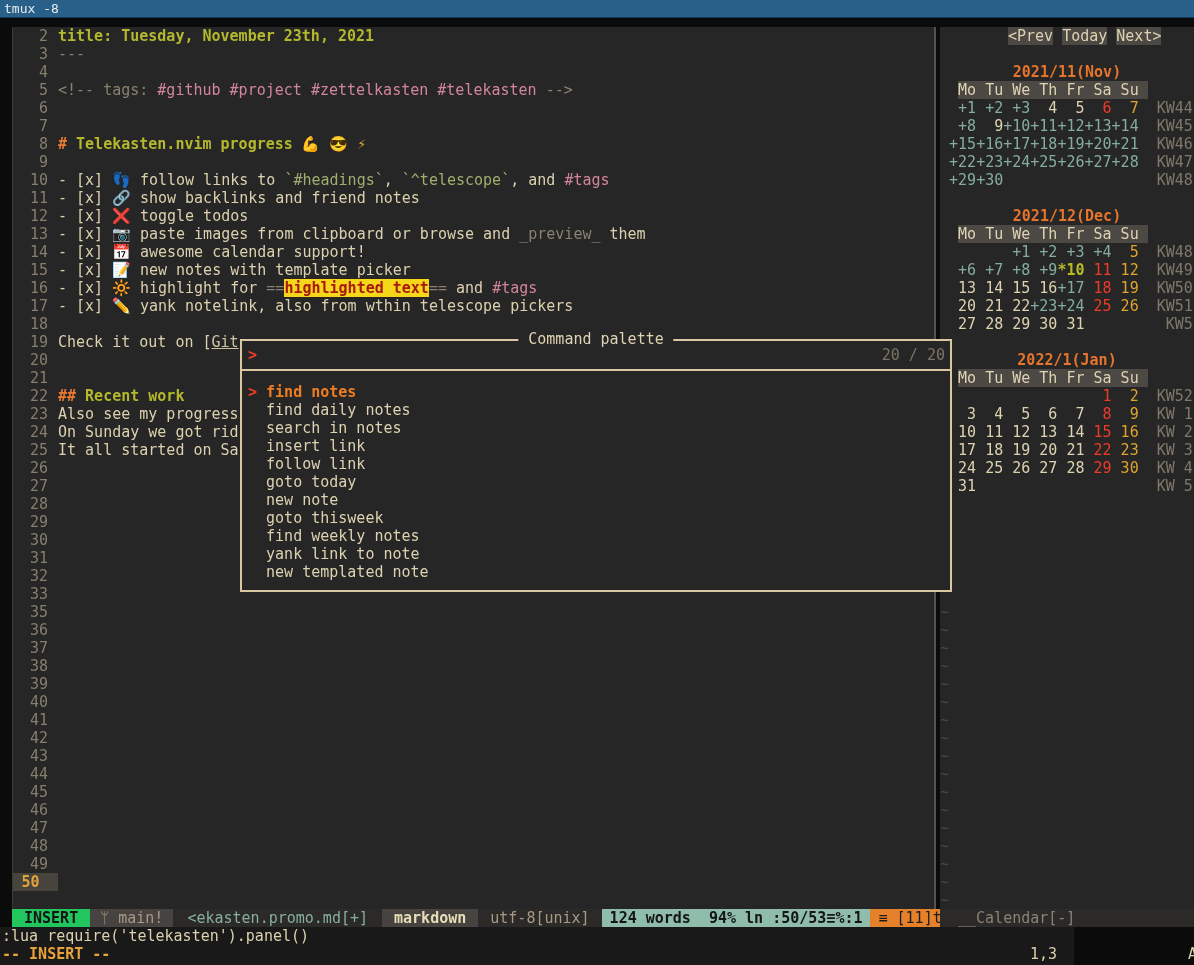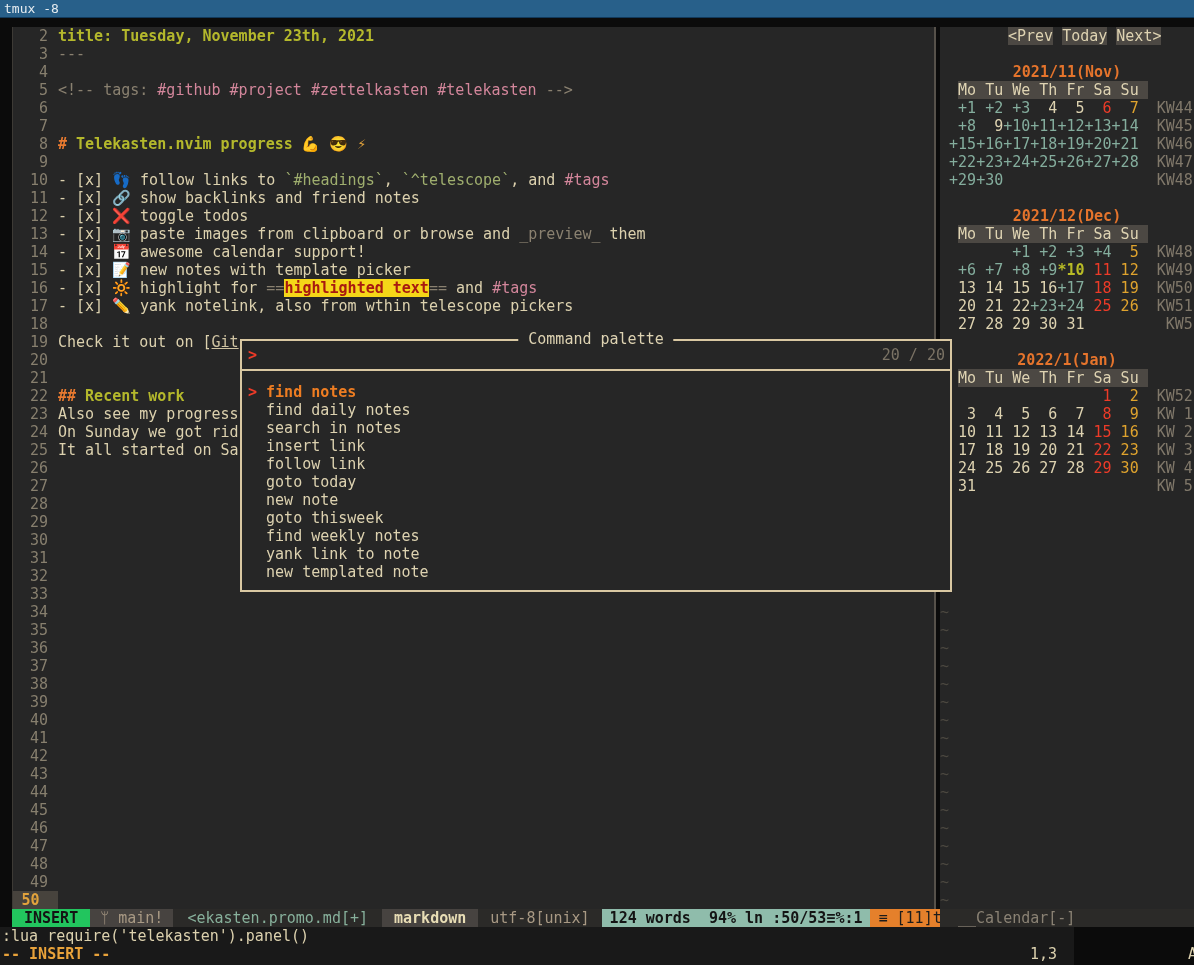--- a/index.html
+++ b/index.html
@@ -101,21 +101,20 @@
       <div class="ed-row"><span class="gutter">24</span><span class="btext"><span class="c-fg">On Sunday we got rid</span></span></div>
       <div class="ed-row"><span class="gutter">25</span><span class="btext"><span class="c-fg">It all started on Sa</span></span></div>
       <div class="ed-row"><span class="gutter">26</span><span class="btext"></span></div>
       <div class="ed-row"><span class="gutter">27</span><span class="btext"></span></div>
       <div class="ed-row"><span class="gutter">28</span><span class="btext"></span></div>
       <div class="ed-row"><span class="gutter">29</span><span class="btext"></span></div>
       <div class="ed-row"><span class="gutter">30</span><span class="btext"></span></div>
       <div class="ed-row"><span class="gutter">31</span><span class="btext"></span></div>
       <div class="ed-row"><span class="gutter">32</span><span class="btext"></span></div>
       <div class="ed-row"><span class="gutter">33</span><span class="btext"></span></div>
-      <div class="ed-row"><span class="gutter">34</span><span class="btext"></span></div>
       <div class="ed-row"><span class="gutter">35</span><span class="btext"></span></div>
       <div class="ed-row"><span class="gutter">36</span><span class="btext"></span></div>
       <div class="ed-row"><span class="gutter">37</span><span class="btext"></span></div>
       <div class="ed-row"><span class="gutter">38</span><span class="btext"></span></div>
       <div class="ed-row"><span class="gutter">39</span><span class="btext"></span></div>
       <div class="ed-row"><span class="gutter">40</span><span class="btext"></span></div>
       <div class="ed-row"><span class="gutter">41</span><span class="btext"></span></div>
       <div class="ed-row"><span class="gutter">42</span><span class="btext"></span></div>
       <div class="ed-row"><span class="gutter">43</span><span class="btext"></span></div>
       <div class="ed-row"><span class="gutter">44</span><span class="btext"></span></div>

